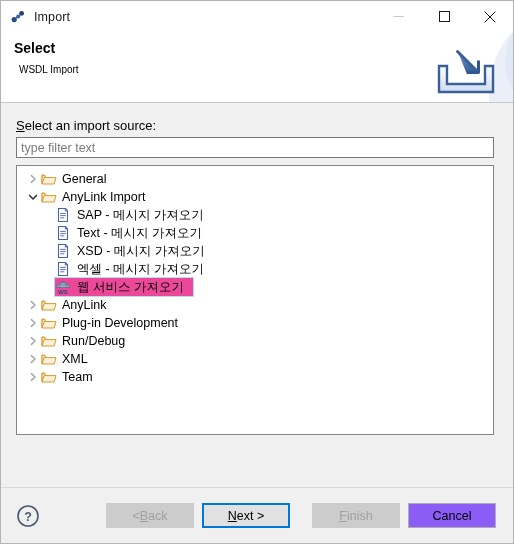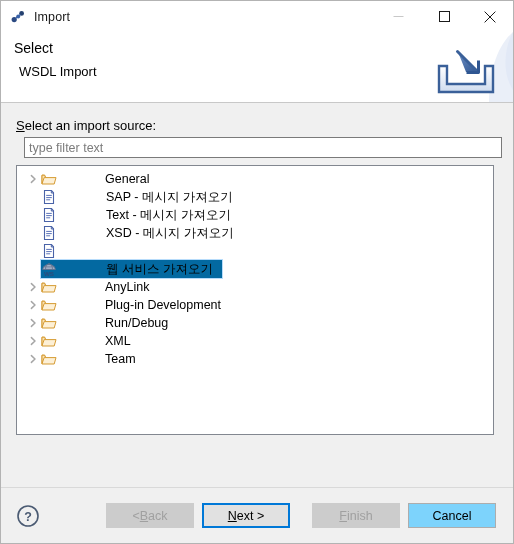--- a/index.html
+++ b/index.html
@@ -78,27 +78,27 @@
   .header-swoosh {
     position: absolute;
     right: 0; top: 0;
     width: 120px; height: 70px;
     pointer-events: none;
   }
   .header-title {
     position: absolute;
     left: 13px; top: 8px;
     font-size: 14px;
-    font-weight: normal;
+    font-weight: bold;
     color: #000000;
   }
   .header-sub {
     position: absolute;
     left: 18px; top: 32px;
-    font-size: 13px;
+    font-size: 10px;
     color: #000000;
   }
   .header-graphic {
     position: absolute;
     right: 14px; top: 14px;
     width: 66px; height: 50px;
   }
 
   
   .body {
@@ -120,21 +120,20 @@
     width: 478px;
     height: 21px;
     box-sizing: border-box;
     border: 1px solid #7a7a7a;
     background: #ffffff;
     font-family: inherit;
     font-size: 12.5px;
     padding: 0 4px;
     color: #000;
     outline: none;
-    margin-left: 8px;
   }
   .filter-input::placeholder { color: #7c7c7c; opacity: 1; }
 
   .tree-box {
     position: absolute;
     left: 15px; top: 62px;
     width: 478px;
     height: 270px;
     box-sizing: border-box;
     border: 1px solid #828790;
@@ -145,42 +144,42 @@
 
   .tree-row {
     height: 18px;
     display: flex;
     align-items: center;
     position: relative;
     white-space: nowrap;
     font-size: 12.5px;
     color: #000;
   }
-  .tree-row.child { padding-left: 24px; }
+  .tree-row.child { padding-left: 38px; }
   .tree-row .twisty {
     width: 16px;
     height: 18px;
     margin-left: 8px;
     display: flex;
     align-items: center;
     justify-content: center;
     flex: 0 0 auto;
   }
   .tree-icon {
     width: 16px;
     height: 16px;
     margin-right: 5px;
     flex: 0 0 auto;
     position: relative;
   }
   .tree-row.child .tree-icon { margin-right: 6px; }
-  .tree-label { padding-right: 4px; margin-left: 43px; }
+  .tree-label { padding-right: 4px; }
 
   .tree-row.selected .sel-wrap {
-    background: #0369a1;
+    background: #ec4899;
     outline: 1px solid #b7dcfb;
   }
   .sel-wrap {
     display: flex;
     align-items: center;
     height: 18px;
     padding-right: 5px;
   }
 
   
@@ -207,21 +206,21 @@
   .btn {
     width: 88px;
     height: 25px;
     box-sizing: border-box;
     font-family: inherit;
     font-size: 12.5px;
     display: flex;
     align-items: center;
     justify-content: center;
     border: 1px solid #adadad;
-    background: #7dd3fc;
+    background: #8b5cf6;
     color: #000;
     margin-left: 8px;
     padding: 0;
   }
   .btn.disabled {
     background: #cccccc;
     border-color: #cccccc;
     color: #a0a0a0;
   }
   .btn.default {
@@ -310,20 +309,34 @@
             </svg>
           </span>
           <span class="sel-wrap">
             <span class="tree-icon"><svg width="16" height="16" viewBox="0 0 16 16">
                 <path d="M1 4.2 L1 13 L13.2 13 L15 6.6 L4.6 6.6 L3.6 4.2 Z" fill="#fdf0d6" stroke="#d59b33" stroke-width="1"></path>
                 <path d="M1 4.2 L1 12.6 L3.2 6.6 L4.6 6.6 L3.6 4.2 Z" fill="#fbe3b4" stroke="#d59b33" stroke-width="1"></path>
               </svg></span>
             <span class="tree-label">General</span>
           </span>
         </div>
+        <div class="tree-row">
+          <span class="twisty">
+            <svg width="10" height="10" viewBox="0 0 10 10">
+              <path d="M1.6 3.4 L5 7 L8.4 3.4" fill="none" stroke="#2f2f2f" stroke-width="1.5" stroke-linecap="round" stroke-linejoin="round"></path>
+            </svg>
+          </span>
+          <span class="sel-wrap">
+            <span class="tree-icon"><svg width="16" height="16" viewBox="0 0 16 16">
+                <path d="M1 4.2 L1 13 L13.2 13 L15 6.6 L4.6 6.6 L3.6 4.2 Z" fill="#fdf0d6" stroke="#d59b33" stroke-width="1"></path>
+                <path d="M1 4.2 L1 12.6 L3.2 6.6 L4.6 6.6 L3.6 4.2 Z" fill="#fbe3b4" stroke="#d59b33" stroke-width="1"></path>
+              </svg></span>
+            <span class="tree-label">AnyLink Import</span>
+          </span>
+        </div>
         <div class="tree-row child">
           <span class="sel-wrap">
             <span class="tree-icon"><svg width="16" height="16" viewBox="0 0 16 16">
                 <path d="M3.5 1.5 L10.5 1.5 L12.5 3.8 L12.5 14.5 L3.5 14.5 Z" fill="#ffffff" stroke="#4a63a8" stroke-width="1.1"></path>
                 <path d="M10.3 1.6 L10.3 4.0 L12.4 4.0" fill="none" stroke="#4a63a8" stroke-width="1"></path>
                 <line x1="5.2" y1="6.4" x2="10.8" y2="6.4" stroke="#5a72b8" stroke-width="1"></line>
                 <line x1="5.2" y1="8.6" x2="10.8" y2="8.6" stroke="#5a72b8" stroke-width="1"></line>
                 <line x1="5.2" y1="10.8" x2="9.2" y2="10.8" stroke="#5a72b8" stroke-width="1"></line>
               </svg></span>
             <span class="tree-label">SAP - 메시지 가져오기</span>
@@ -355,20 +368,21 @@
         </div>
         <div class="tree-row child">
           <span class="sel-wrap">
             <span class="tree-icon"><svg width="16" height="16" viewBox="0 0 16 16">
                 <path d="M3.5 1.5 L10.5 1.5 L12.5 3.8 L12.5 14.5 L3.5 14.5 Z" fill="#ffffff" stroke="#4a63a8" stroke-width="1.1"></path>
                 <path d="M10.3 1.6 L10.3 4.0 L12.4 4.0" fill="none" stroke="#4a63a8" stroke-width="1"></path>
                 <line x1="5.2" y1="6.4" x2="10.8" y2="6.4" stroke="#5a72b8" stroke-width="1"></line>
                 <line x1="5.2" y1="8.6" x2="10.8" y2="8.6" stroke="#5a72b8" stroke-width="1"></line>
                 <line x1="5.2" y1="10.8" x2="9.2" y2="10.8" stroke="#5a72b8" stroke-width="1"></line>
               </svg></span>
+            <span class="tree-label">엑셀 - 메시지 가져오기</span>
           </span>
         </div>
         <div class="tree-row child selected">
           <span class="sel-wrap">
             <span class="tree-icon"><svg width="16" height="16" viewBox="0 0 16 16">
                 <path d="M1.6 8.4 A6.6 6.4 0 0 1 14.4 8.4 Z" fill="#aab6cc" stroke="#5d6e8c" stroke-width="0.9"></path>
                 <path d="M4.6 8.4 A6.6 6.4 0 0 1 8 2.2 A6.6 6.4 0 0 1 11.4 8.4" fill="none" stroke="#5d6e8c" stroke-width="0.8"></path>
                 <line x1="2.2" y1="5.9" x2="13.8" y2="5.9" stroke="#5d6e8c" stroke-width="0.8"></line>
                 <text x="8" y="14.6" font-family="Liberation Sans, sans-serif" font-size="6.2" font-weight="bold" fill="#2e4a7a" text-anchor="middle">WS</text>
               </svg></span>

